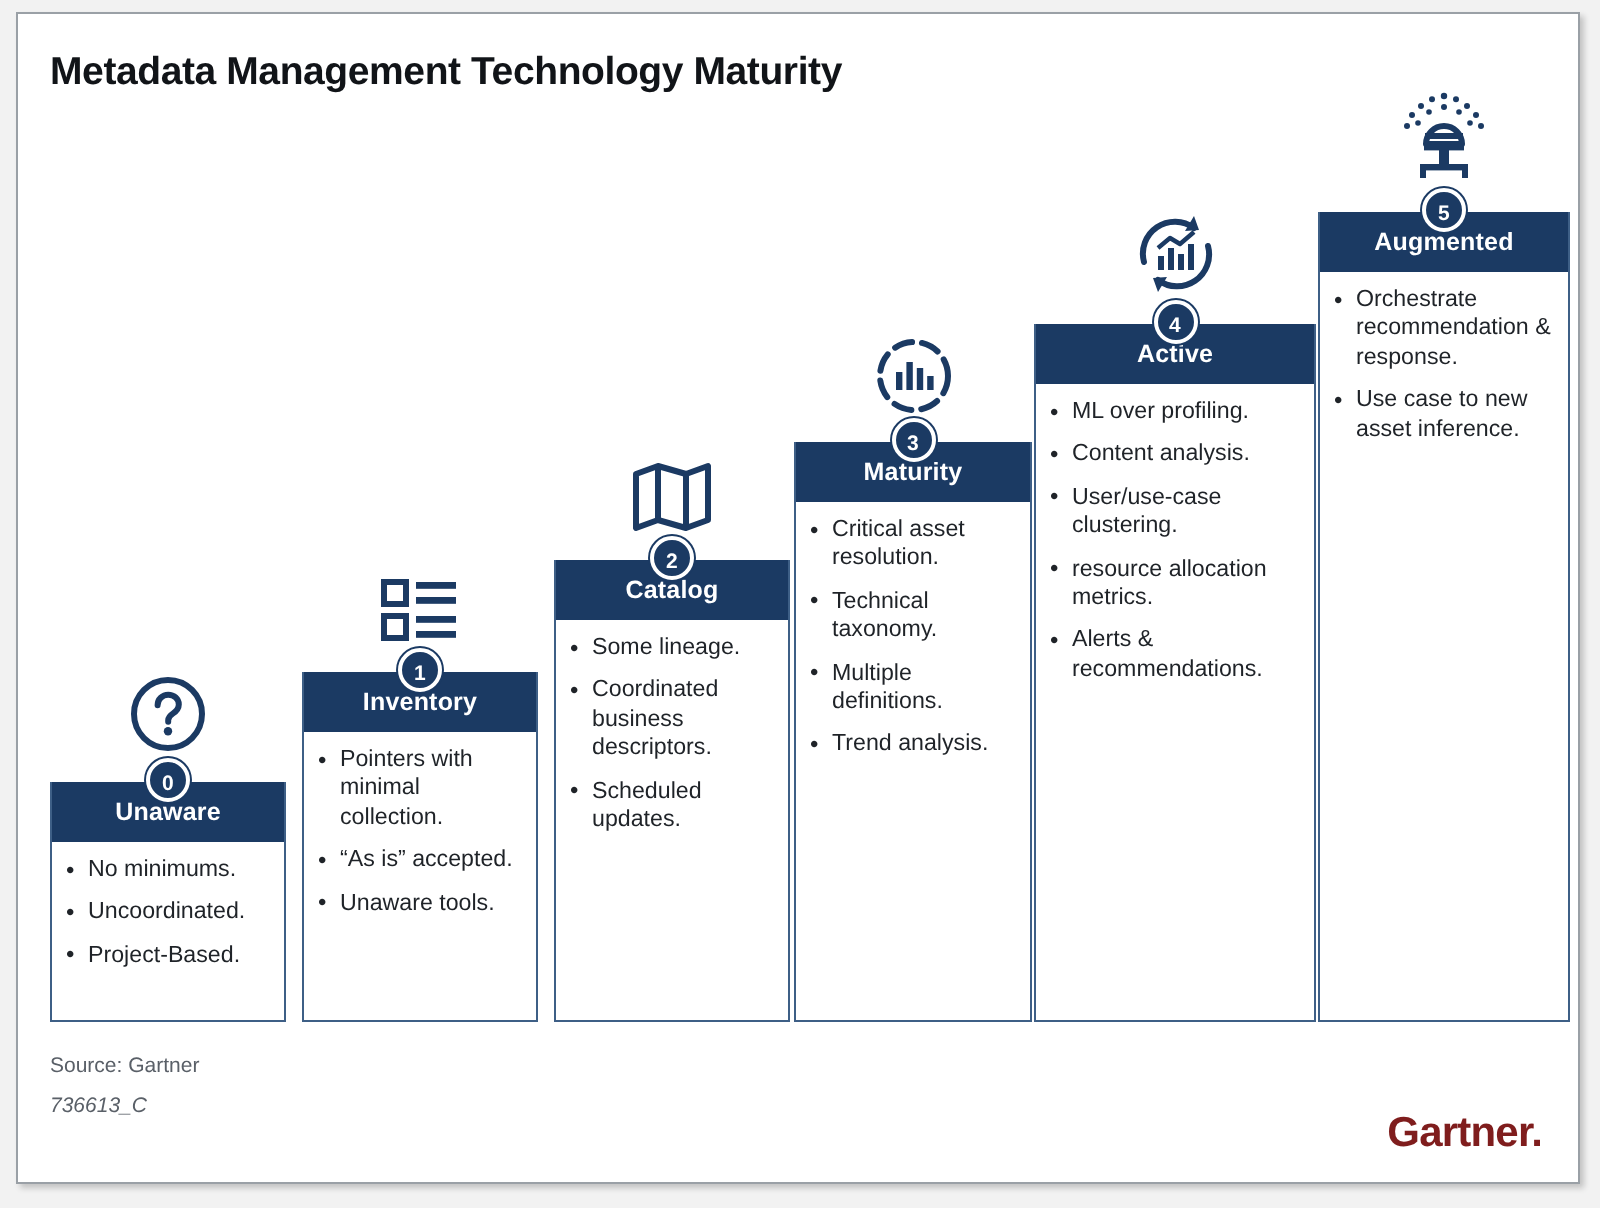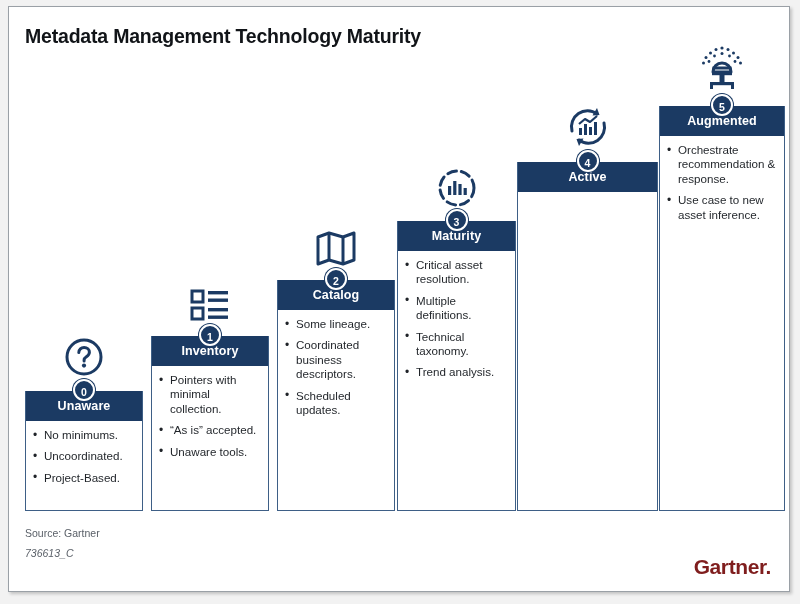--- a/index.html
+++ b/index.html
@@ -186,22 +186,22 @@
           <rect x="27.6" y="21" width="3.2" height="7" fill="#1b3a63"></rect>
         </svg>
       </div>
       <div class="step-head">
         <span class="badge">3</span>
         <span>Maturity</span>
       </div>
       <div class="step-body">
         <ul>
           <li>Critical asset resolution.</li>
+          <li>Technical taxonomy.</li>
           <li>Multiple definitions.</li>
-          <li>Technical taxonomy.</li>
           <li>Trend analysis.</li>
         </ul>
       </div>
     </div>
 
     <div class="step" style="left:498px; width:141px; height:349px;">
       <div class="step-icon">
         <svg width="50" height="46" viewBox="0 0 50 46" fill="none">
           <path d="M9 27 A16 16 0 0 1 34 10" stroke="#1b3a63" stroke-width="3" fill="none" stroke-linecap="round"></path>
           <path d="M41 19 A16 16 0 0 1 16 36" stroke="#1b3a63" stroke-width="3" fill="none" stroke-linecap="round"></path>
@@ -210,20 +210,29 @@
           <rect x="16" y="24" width="3" height="7" fill="#1b3a63"></rect>
           <rect x="21" y="20" width="3" height="11" fill="#1b3a63"></rect>
           <rect x="26" y="23" width="3" height="8" fill="#1b3a63"></rect>
           <rect x="31" y="18" width="3" height="13" fill="#1b3a63"></rect>
           <path d="M16 20 L22 15 L27 18 L34 12" stroke="#1b3a63" stroke-width="2.2" fill="none" stroke-linejoin="round"></path>
         </svg>
       </div>
       <div class="step-head">
         <span class="badge">4</span>
         <span>Active</span>
+      </div>
+      <div class="step-body">
+        <ul>
+          <li>ML over profiling.</li>
+          <li>Content analysis.</li>
+          <li>User/use-case clustering.</li>
+          <li>resource allocation metrics.</li>
+          <li>Alerts &amp; recommendations.</li>
+        </ul>
       </div>
     </div>
 
     <div class="step" style="left:640px; width:126px; height:405px;">
       <div class="step-icon">
         <svg width="52" height="50" viewBox="0 0 52 50" fill="none">
           <g fill="#1b3a63">
             <circle cx="26" cy="4" r="1.6"></circle>
             <circle cx="20" cy="5.6" r="1.5"></circle>
             <circle cx="32" cy="5.6" r="1.5"></circle>

